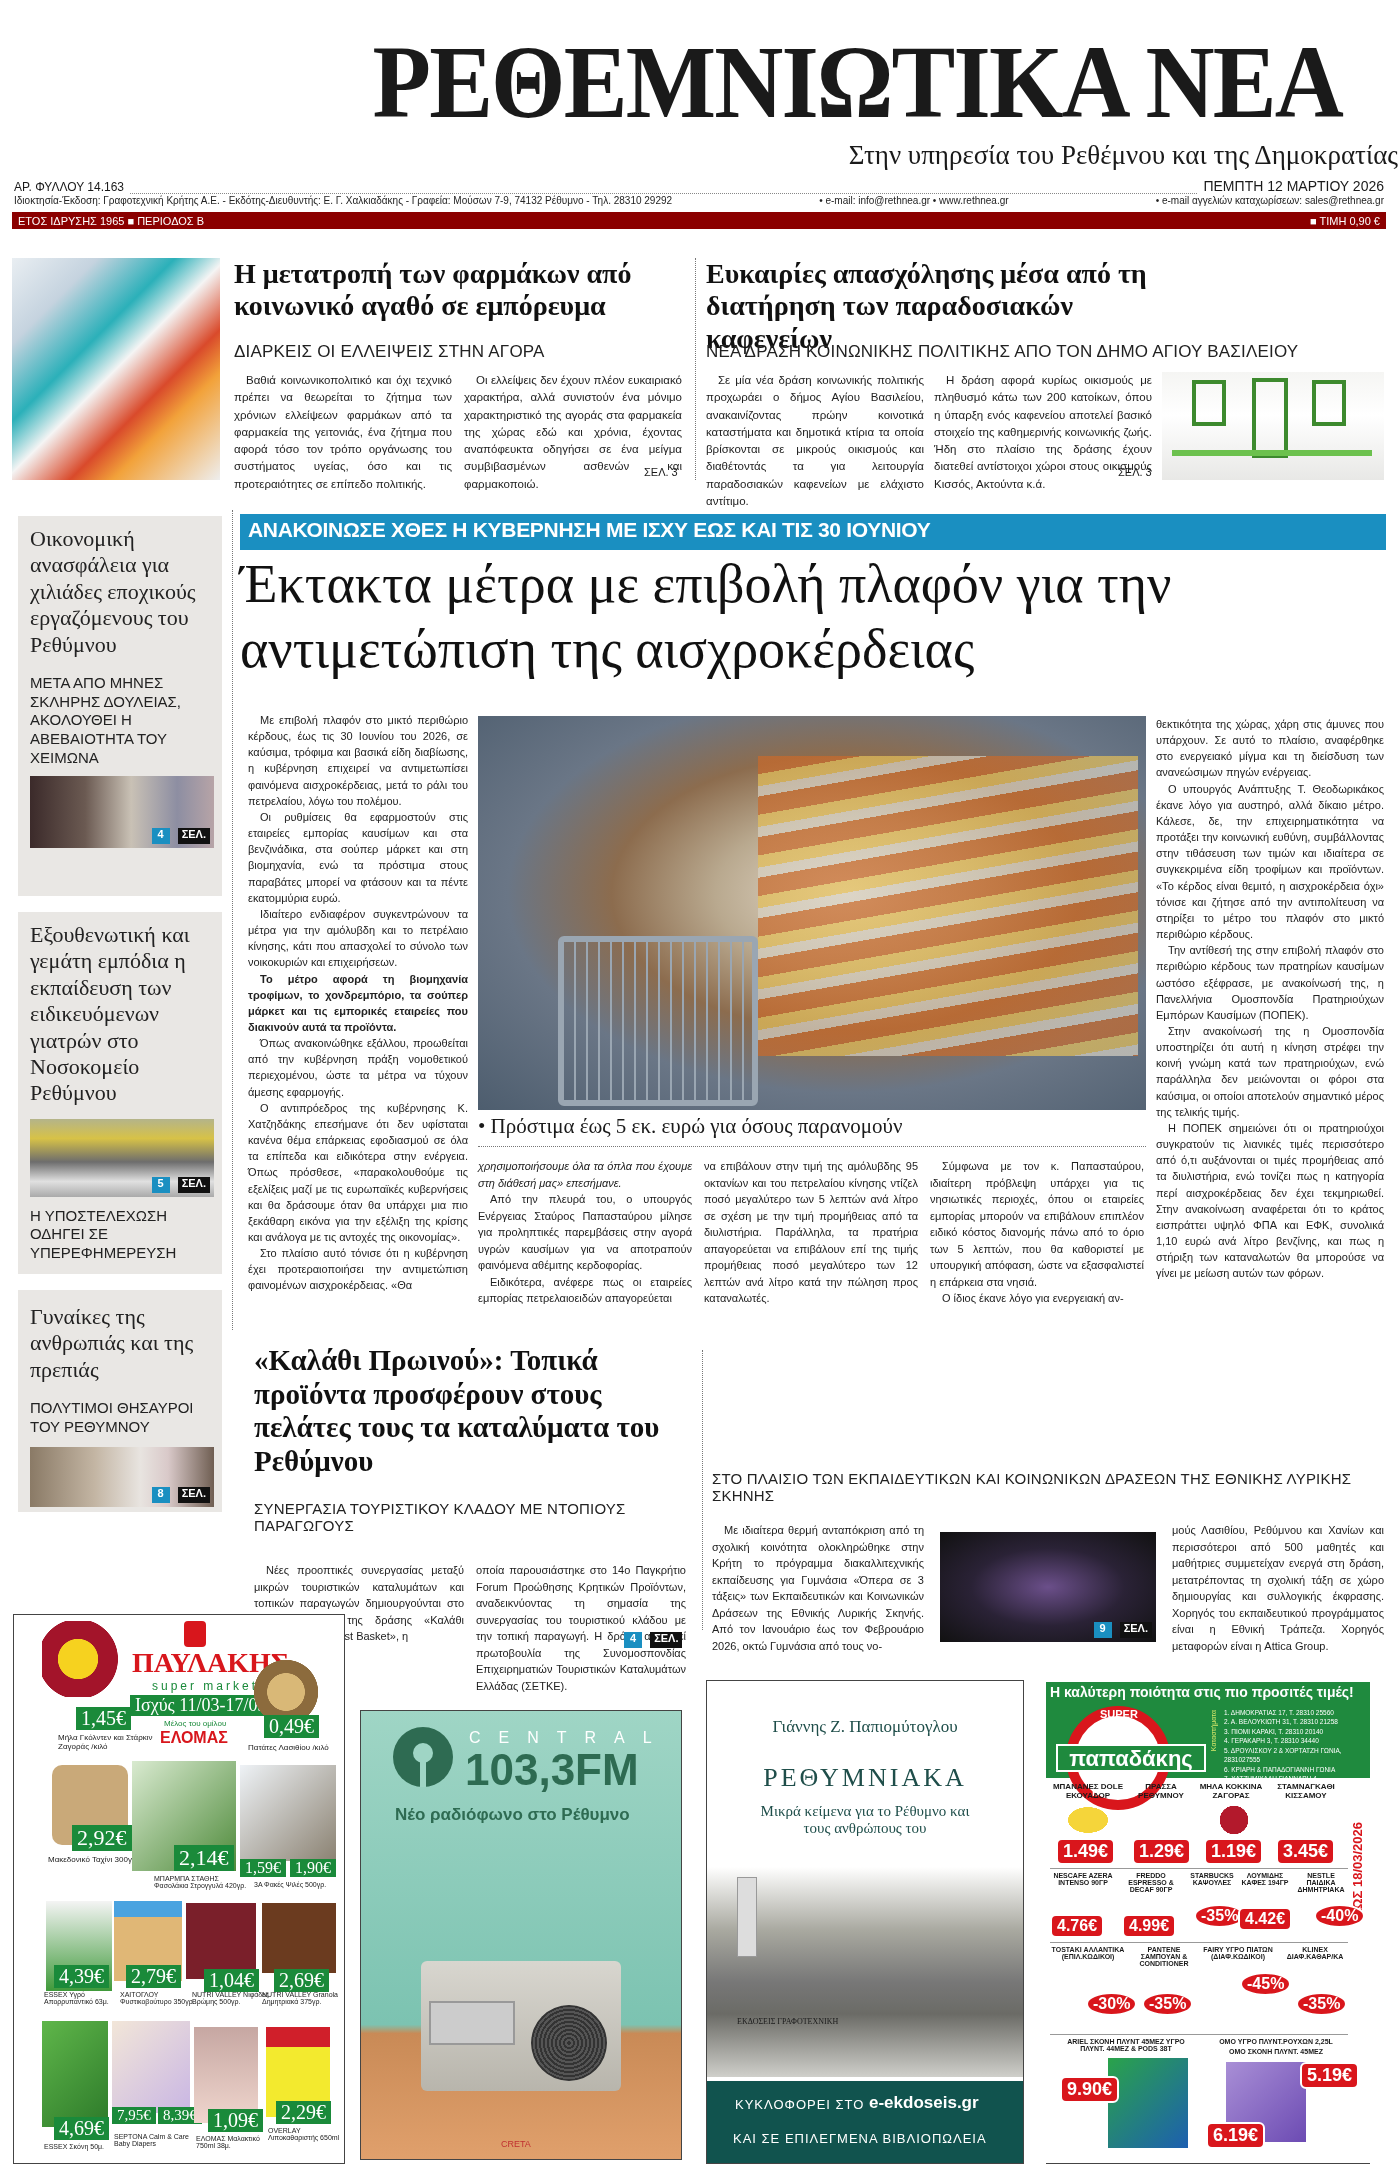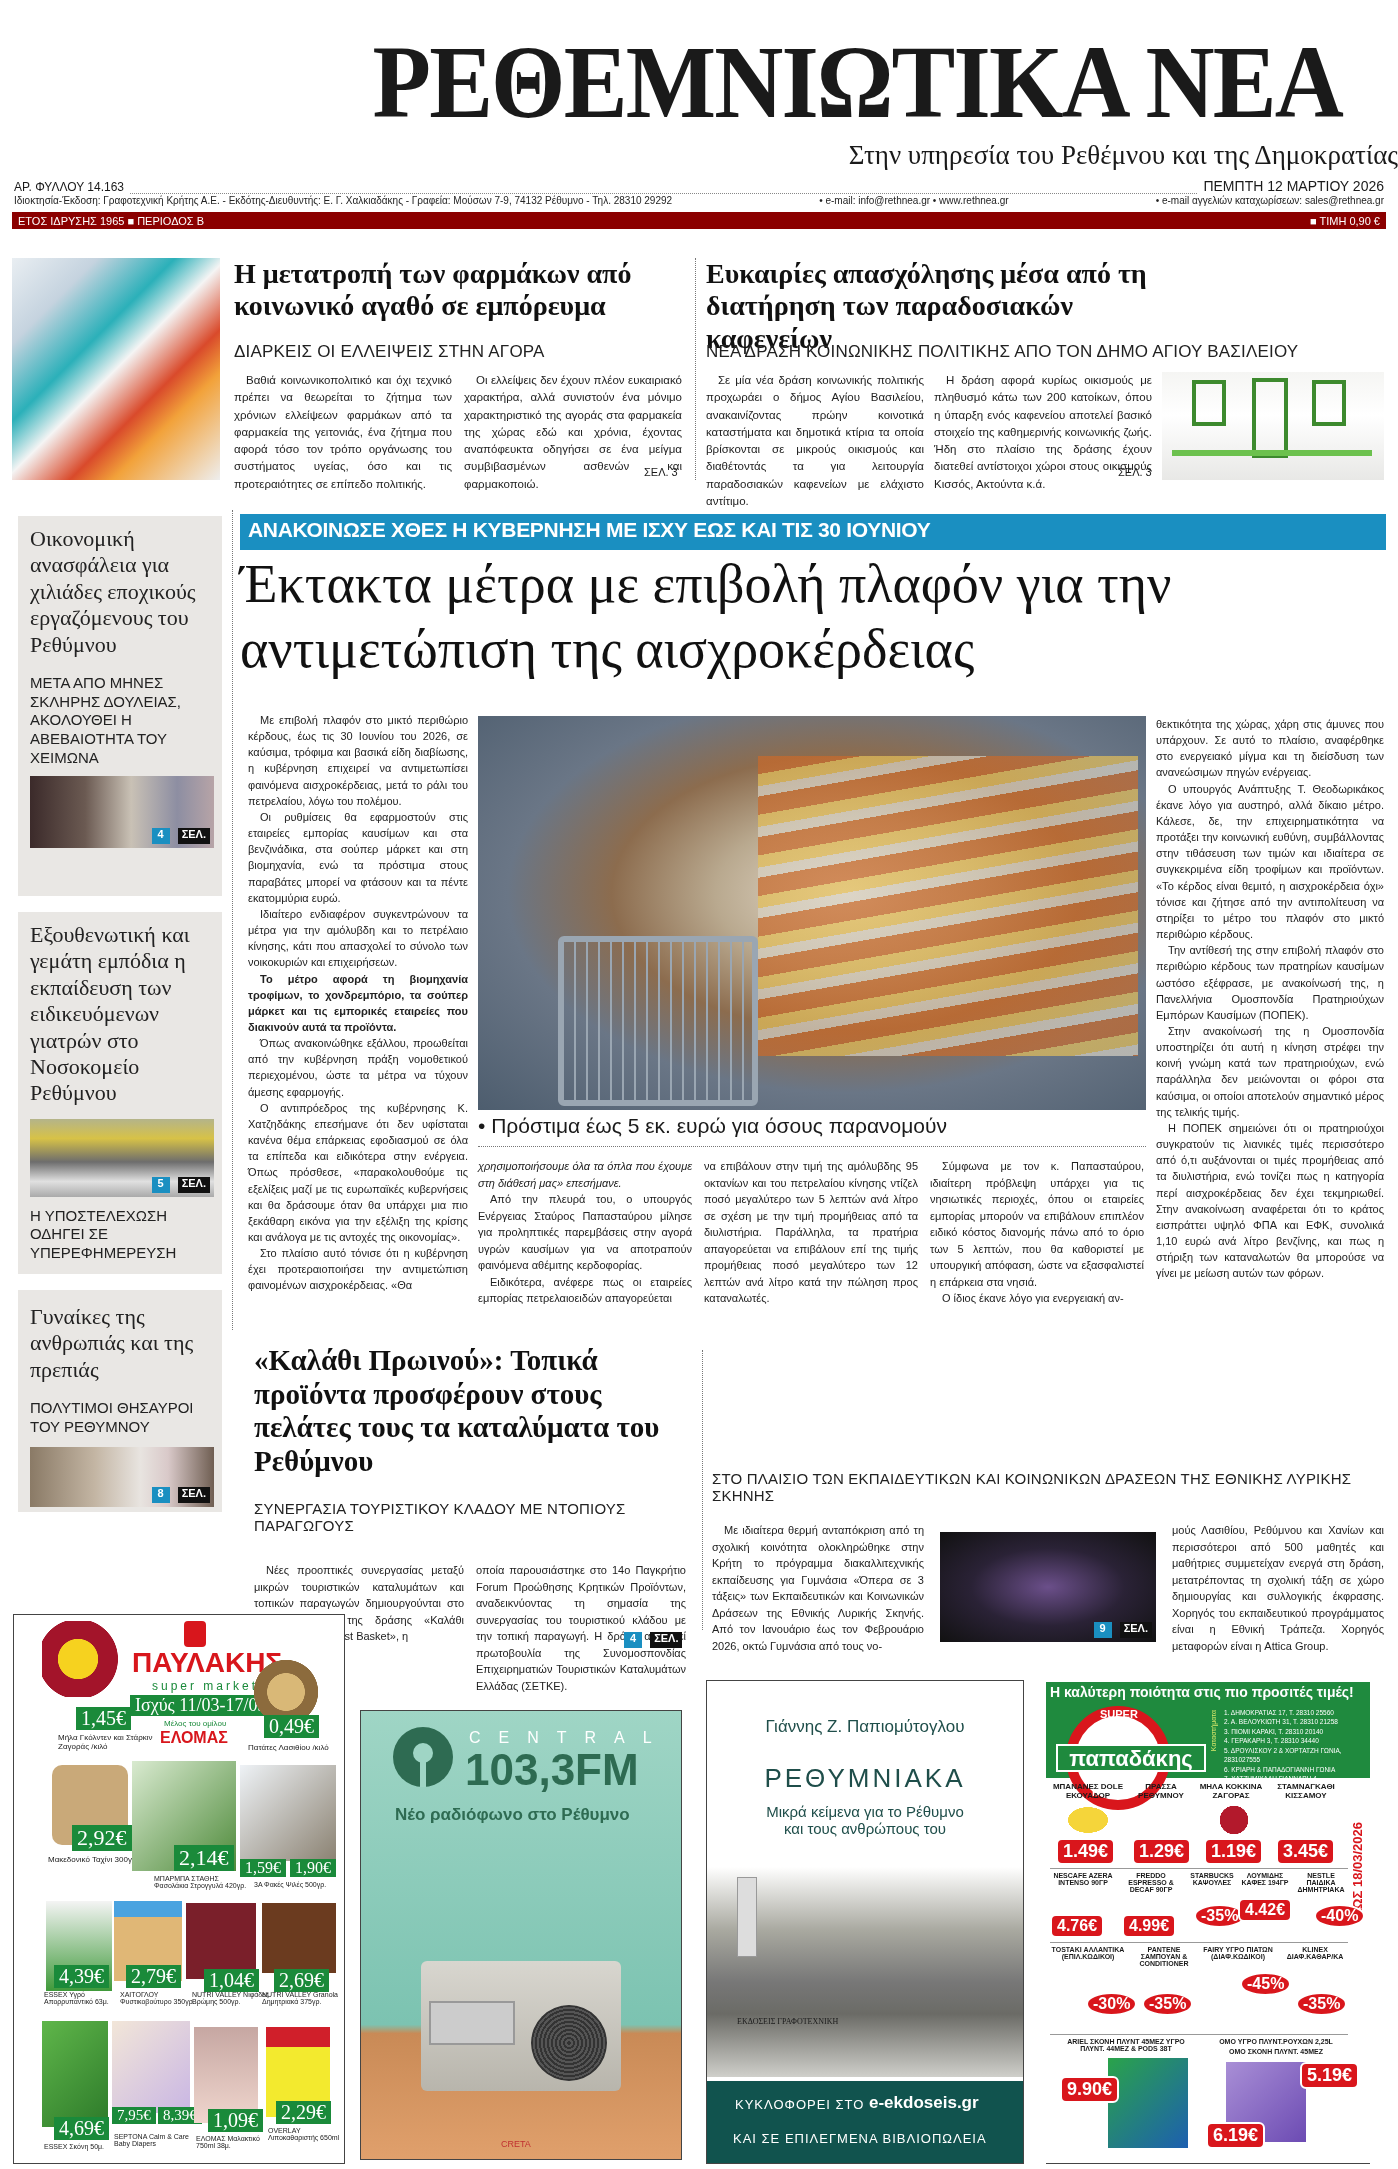--- a/index.html
+++ b/index.html
@@ -1,18 +1,18 @@
 <!DOCTYPE html>
 <html><head>
 <meta charset="utf-8">
 <style>
 *{box-sizing:border-box;margin:0;padding:0}
 body{width:1398px;height:2169px;background:#fff;font-family:"Liberation Sans",sans-serif;color:#1a1a1a;position:relative;overflow:hidden}
 .abs{position:absolute}
-.serif{font-family:Liberation Sans, sans-serif}
+.serif{font-family:Liberation Serif, serif}
 .cond{font-family:Liberation Sans, sans-serif}
 
 .masthead{left:0;top:0;width:1398px;height:170px;text-align:right}
 .mast-title{font-family:"Liberation Serif",serif;font-weight:bold;font-size:104px;letter-spacing:-2px;line-height:1;position:absolute;left:0;right:0;top:30px;transform:scaleX(0.92)}
 .mast-sub{font-family:"Liberation Serif",serif;font-size:27px;position:absolute;left:0;right:0;top:140px}
 .infoline{left:14px;top:178px;width:1370px;font-size:12px;display:flex;align-items:flex-end;gap:6px}
 .infoline .dots{flex:1;border-bottom:1px dotted #888;height:10px}
 .infoline .date{font-size:14px}
 .infoline2{left:14px;top:195px;width:1370px;font-size:10px;color:#222;display:flex;justify-content:space-between}
 .redbar{left:12px;top:212px;width:1374px;height:17px;background:#8b0000;color:#fff;font-size:11px;display:flex;justify-content:space-between;align-items:center;padding:0 6px}
@@ -304,21 +304,21 @@
   <div class="abs redprice" style="left:230px;top:156px;font-size:18px">3.45€</div>
   <div class="abs hdots" style="left:4px;top:186px;width:298px;border-top:1px solid #999"></div>
 
   <div class="abs cond" style="left:2px;top:190px;width:70px;font-size:7px;font-weight:bold;text-align:center">NESCAFE AZERA INTENSO 90ΓΡ</div>
   <div class="abs redprice" style="left:4px;top:232px;font-size:16px">4.76€</div>
   <div class="abs cond" style="left:72px;top:190px;width:66px;font-size:7px;font-weight:bold;text-align:center">FREDDO ESPRESSO &amp; DECAF 90ΓΡ</div>
   <div class="abs redprice" style="left:76px;top:232px;font-size:16px">4.99€</div>
   <div class="abs cond" style="left:140px;top:190px;width:52px;font-size:7px;font-weight:bold;text-align:center">STARBUCKS ΚΑΨΟΥΛΕΣ</div>
   <div class="abs redprice" style="left:148px;top:222px;font-size:16px;border-radius:50%">-35%</div>
   <div class="abs cond" style="left:194px;top:190px;width:50px;font-size:7px;font-weight:bold;text-align:center">ΛΟΥΜΙΔΗΣ ΚΑΦΕΣ 194ΓΡ</div>
-  <div class="abs redprice" style="left:192px;top:216px;font-size:16px">4.42€</div>
+  <div class="abs redprice" style="left:192px;top:225px;font-size:16px">4.42€</div>
   <div class="abs cond" style="left:246px;top:190px;width:58px;font-size:7px;font-weight:bold;text-align:center">NESTLE ΠΑΙΔΙΚΑ ΔΗΜΗΤΡΙΑΚΑ</div>
   <div class="abs redprice" style="left:268px;top:222px;font-size:16px;border-radius:50%">-40%</div>
   <div class="abs hdots" style="left:4px;top:260px;width:298px;border-top:1px solid #999"></div>
 
   <div class="abs cond" style="left:4px;top:264px;width:76px;font-size:7px;font-weight:bold;text-align:center">TOSTAKI ΑΛΛΑΝΤΙΚΑ (ΕΠΙΛ.ΚΩΔΙΚΟΙ)</div>
   <div class="abs redprice" style="left:40px;top:310px;font-size:16px;border-radius:50%">-30%</div>
   <div class="abs cond" style="left:82px;top:264px;width:72px;font-size:7px;font-weight:bold;text-align:center">PANTENE ΣΑΜΠΟΥΑΝ &amp; CONDITIONER</div>
   <div class="abs redprice" style="left:96px;top:310px;font-size:16px;border-radius:50%">-35%</div>
   <div class="abs cond" style="left:156px;top:264px;width:72px;font-size:7px;font-weight:bold;text-align:center">FAIRY ΥΓΡΟ ΠΙΑΤΩΝ (ΔΙΑΦ.ΚΩΔΙΚΟΙ)</div>
   <div class="abs redprice" style="left:194px;top:290px;font-size:16px;border-radius:50%">-45%</div>

